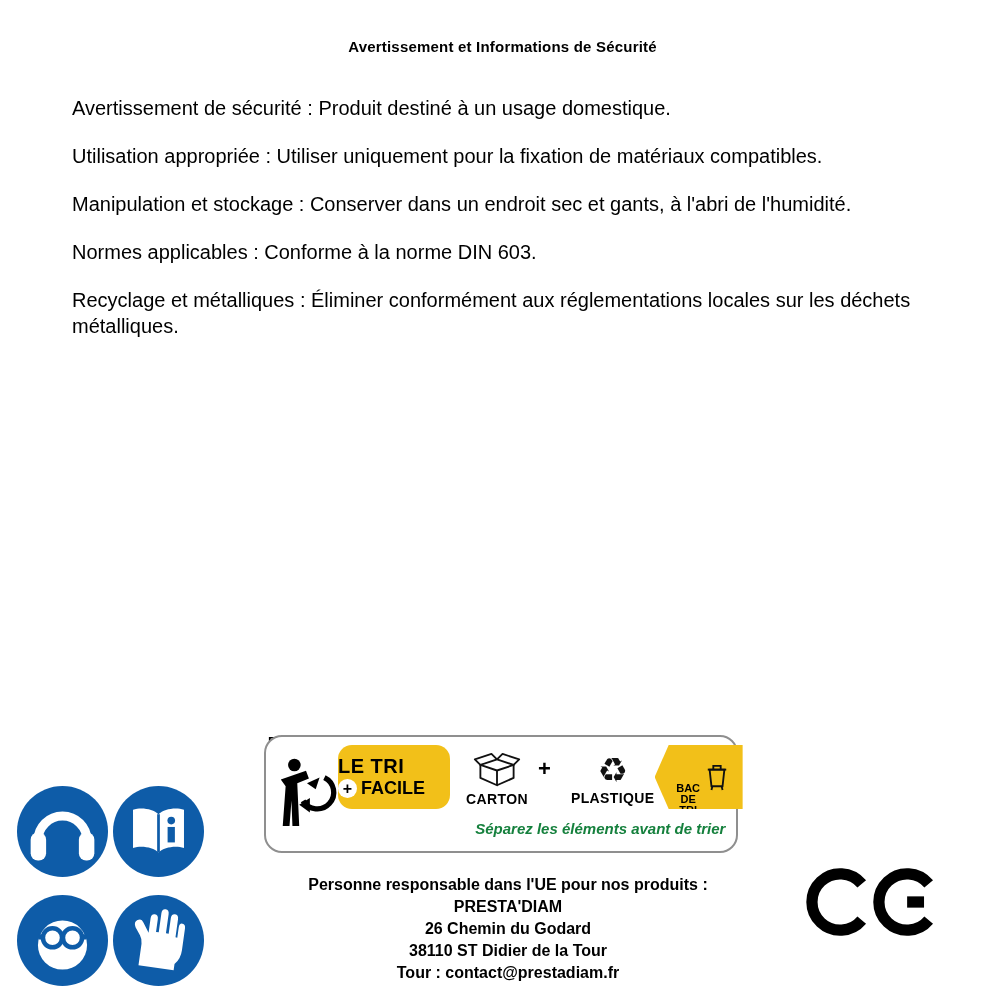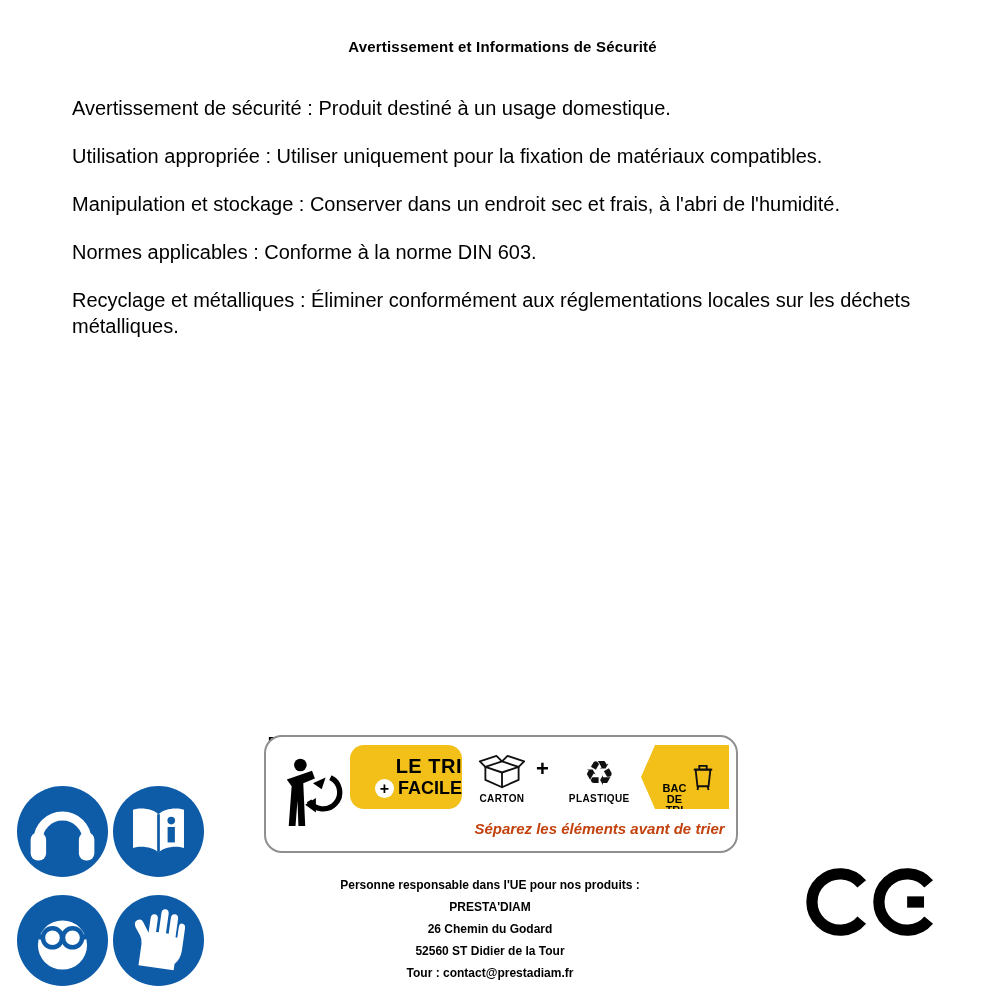--- a/index.html
+++ b/index.html
@@ -48,81 +48,81 @@
     display:flex; align-items:stretch;
     padding:5px 7px 4px 8px;
   }
   .triman { width:76px; display:flex; align-items:center; justify-content:center; }
   .banner-main { flex:1; display:flex; flex-direction:column; }
   .banner-top { display:flex; align-items:center; height:70px; }
   .badge {
     background:#f2c019;
     border-radius:14px;
     width:112px; height:64px;
-    display:flex; flex-direction:column; align-items:flex-end; justify-content:center;
+    display:flex; flex-direction:column; align-items:flex-start; justify-content:center;
     flex:0 0 auto;
   }
   .badge .l1 { font-size:20px; font-weight:bold; letter-spacing:0.5px; }
   .badge .l2 { display:flex; align-items:center; gap:4px; font-size:18px; font-weight:bold; }
   .plus-circle {
     background:#fff; border-radius:50%;
     width:19px; height:19px;
     display:flex; align-items:center; justify-content:center;
     font-size:16px; font-weight:bold; line-height:1;
   }
   .material {
     display:flex; flex-direction:column; align-items:center;
     margin-left:16px; margin-top:4px;
   }
-  .material .mlabel { font-size:10px; font-weight:bold; letter-spacing:0.4px; margin-top:2px; }
+  .material .mlabel { font-size:14px; font-weight:bold; letter-spacing:0.4px; margin-top:2px; }
   .plus-sep { font-size:22px; font-weight:bold; margin:0 4px 16px 10px; }
   .recycle-glyph {
     font-family:"DejaVu Sans", sans-serif;
     font-size:34px; line-height:36px; color:#111;
   }
   .bac-flag {
     margin-left:auto;
     background:#f2c019;
     width:88px; height:64px;
     clip-path:polygon(0 50%, 16% 0, 100% 0, 100% 100%, 16% 100%);
     display:flex; align-items:center; justify-content:center; gap:5px;
     padding-left:8px;
   }
   .bac-text { font-size:11px; font-weight:bold; line-height:11px; text-align:center;margin-top:44px; }
   .tagline {
     font-style:italic; font-weight:bold;
     font-size:15px;
     text-align:center;
     padding-left:120px;
     margin-top:8px;
-    color:#c2410c;
+    color:#15803d;
   }
 
   
   .responsible {
-    position:absolute; left:230px; top:874px; width:520px;
+    position:absolute; left:248px; top:874px; width:520px;
     text-align:center;
-    font-size:12px; font-weight:bold;
+    font-size:16px; font-weight:bold;
     line-height:22px;
   }
 
   
   .ce { position:absolute; left:800px; top:852px; width:148px; height:100px; }
 </style>
 </head>
 <body>
 
 <div class="page">
 
   <h1 class="title">Avertissement et Informations de Sécurité</h1>
 
   <div class="content">
     <p>Avertissement de sécurité : Produit destiné à un usage domestique.</p>
     <p>Utilisation appropriée : Utiliser uniquement pour la fixation de matériaux compatibles.</p>
-    <p>Manipulation et stockage : Conserver dans un endroit sec et frais, à l'abri de l'humidité.</p>
+    <p>Manipulation et stockage : Conserver dans un endroit sec et gants, à l'abri de l'humidité.</p>
     <p>Normes applicables : Conforme à la norme DIN 603.</p>
     <p>Recyclage et métalliques : Éliminer conformément aux réglementations locales sur les déchets métalliques.</p>
   </div>
 
   <div class="icons-grid">
 
     <svg class="sign" viewBox="0 0 100 100">
       <circle cx="50" cy="50" r="50" fill="#0e5ca8"></circle>
       <path d="M23 60 a27 27 0 0 1 54 0" fill="none" stroke="#fff" stroke-width="10"></path>
       <rect x="15" y="51" width="17" height="31" rx="8" fill="#fff"></rect>
@@ -215,21 +215,21 @@
 
       </div>
       <div class="tagline">Séparez les éléments avant de trier</div>
     </div>
   </div>
 
   <div class="responsible">
     <div>Personne responsable dans l'UE pour nos produits :</div>
     <div>PRESTA'DIAM</div>
     <div>26 Chemin du Godard</div>
-    <div>52560 ST Didier de la Tour</div>
+    <div>38110 ST Didier de la Tour</div>
     <div>Tour : contact@prestadiam.fr</div>
   </div>
 
   <svg class="ce" viewBox="0 0 210 110">
     <g fill="none" stroke="#000" stroke-width="16">
       <path d="M87.6 29.3 A40 40 0 1 0 87.6 80.7"></path>
       <path d="M182.6 29.3 A40 40 0 1 0 182.6 80.7"></path>
       <path d="M152 55 H176"></path>
     </g>
   </svg>

